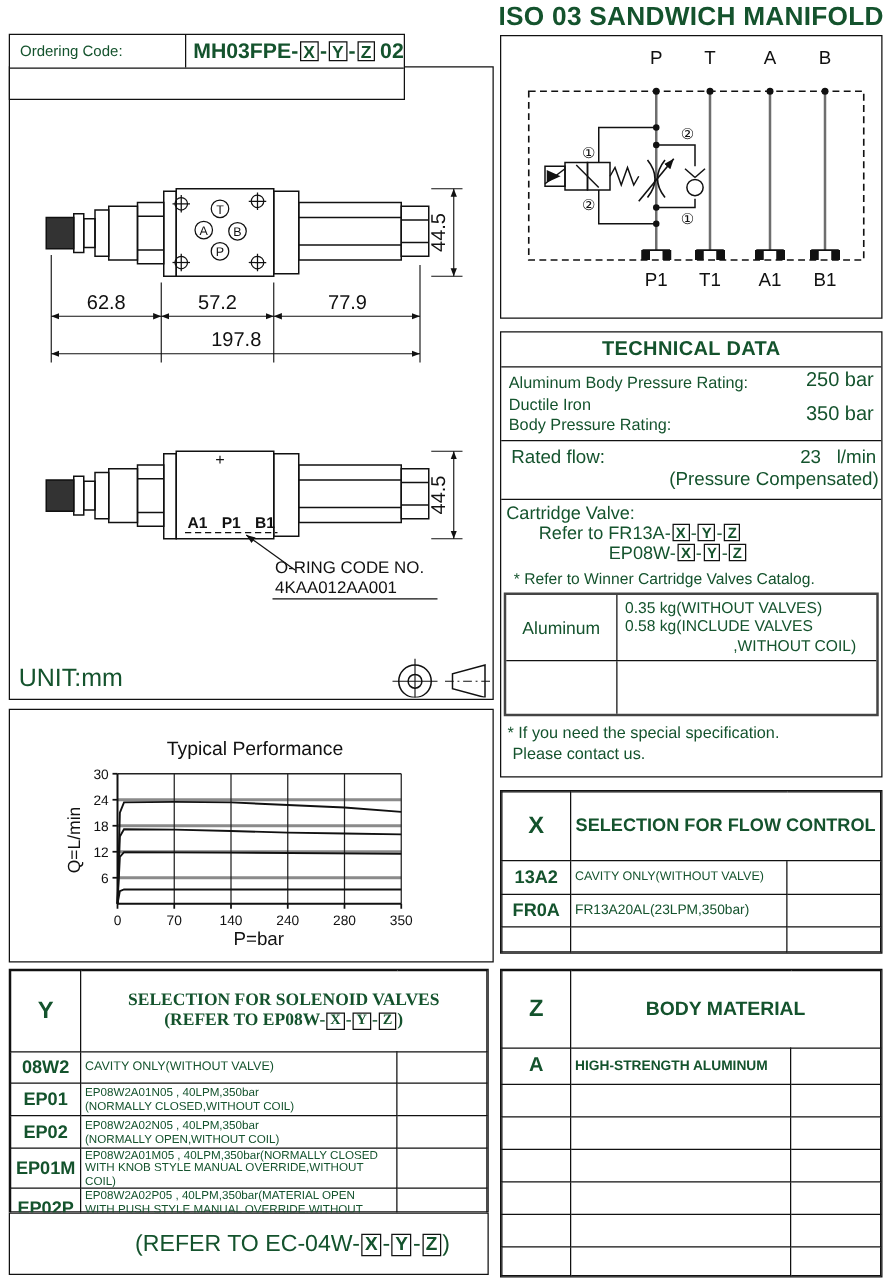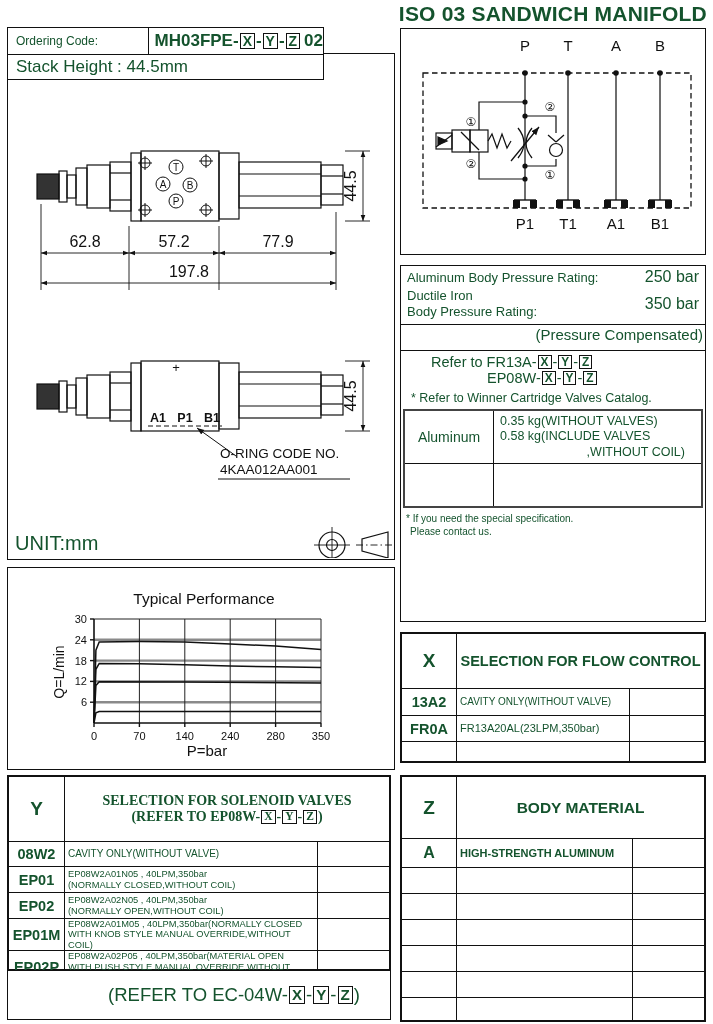--- a/index.html
+++ b/index.html
@@ -27,21 +27,21 @@
   #tech .cart .l2{padding-left:26px;}
   #tech .cart .l3{padding-left:82px;}
   #tech .wn{font-size:12.5px;padding:5px 0 4px 10px;}
   #wtable{margin:0 2px;border:2px solid #444;display:flex;flex-direction:column;}
   #wtable .wr1{display:flex;border-bottom:1.5px solid #111;}
   #wtable .mat{width:88px;border-right:1.5px solid #111;display:flex;align-items:center;justify-content:center;font-size:14px;}
   #wtable .wv{flex:1;font-size:12.5px;padding:3px 2px 3px 6px;line-height:1.25;}
   #wtable .wv .rr{text-align:right;padding-right:14px;}
   #wtable .wr2{height:42px;display:flex;}
   #wtable .wr2 .mat2{width:88px;border-right:1.5px solid #111;}
-  #tech .note{font-size:10px;padding:5px 0 0 5px;line-height:1.25;}
+  #tech .note{font-size:13px;padding:5px 0 0 5px;line-height:1.25;}
   
   table.tb{border-collapse:collapse;width:100%;height:100%;table-layout:fixed;}
   table.tb td{border:1px solid #111;padding:0 3px;overflow:hidden;}
   .key{font-weight:bold;text-align:center;font-size:19px;}
   .ttl{font-weight:bold;text-align:center;font-size:14.5px;}
   .code{font-weight:bold;text-align:center;font-size:14.5px;}
   .desc{font-size:10px;line-height:1.15;}
   .desc2{font-size:9.3px;line-height:1.12;}
   
   #coil{display:flex;flex-direction:column;justify-content:center;font-size:18.5px;line-height:1.25;}
@@ -190,21 +190,20 @@
       <div class="code">
         <span>MH03FPE-</span>
           <span class="bx">X</span>
           <span>-</span>
           <span class="bx">Y</span>
           <span>-</span>
           <span class="bx">Z</span>
           <span style="margin-left:3px">02</span>
       </div>
     </div>
-    <div class="r2">Stack Height : 44.5mm</div>
   </div>
 
   <div class="box" style="left:400px;top:28px;width:306px;height:227px;">
     <svg width="303" height="224" viewBox="0 0 303 224">
       <defs>
         <marker id="arr2" viewBox="0 0 10 10" refX="9" refY="5" markerWidth="7" markerHeight="7" orient="auto">
           <path d="M0,1.5 L9,5 L0,8.5 z" fill="#111"></path>
         </marker>
       </defs>
 
@@ -282,34 +281,40 @@
         </g>
       </g>
       <text x="124" y="200" text-anchor="middle" class="porttxt">P1</text>
       <text x="167" y="200" text-anchor="middle" class="porttxt">T1</text>
       <text x="215" y="200" text-anchor="middle" class="porttxt">A1</text>
       <text x="259" y="200" text-anchor="middle" class="porttxt">B1</text>
     </svg>
   </div>
 
   <div id="tech" class="box" style="left:400px;top:265px;width:306px;height:357px;">
+    <div class="hd">TECHNICAL DATA</div>
     <div class="row">
       <span>Aluminum Body Pressure Rating:</span>
       <span class="val">250 bar</span>
     </div>
     <div class="row">
       <span style="line-height:1.25;">
         <span>Ductile Iron</span><br><span>Body Pressure Rating:</span>
       </span>
       <span class="val">350 bar</span>
     </div>
     <div class="sep"></div>
+    <div class="flow1">
+      <span>Rated flow:</span>
+      <span style="white-space:pre;">23   l/min</span>
+    </div>
     <div class="flow2">(Pressure Compensated)</div>
     <div class="sep"></div>
     <div class="cart">
+      <div>Cartridge Valve:</div>
       <div class="l2"><span>Refer to FR13A-</span><span class="bx">X</span><span>-</span><span class="bx">Y</span><span>-</span><span class="bx">Z</span></div>
       <div class="l3"><span>EP08W-</span><span class="bx">X</span><span>-</span><span class="bx">Y</span><span>-</span><span class="bx">Z</span></div>
     </div>
     <div class="wn">* Refer to Winner Cartridge Valves Catalog.</div>
     <div id="wtable">
       <div class="wr1">
         <div class="mat">Aluminum</div>
         <div class="wv">
           <div>0.35  kg(WITHOUT VALVES)</div>
           <div>0.58  kg(INCLUDE VALVES</div>

